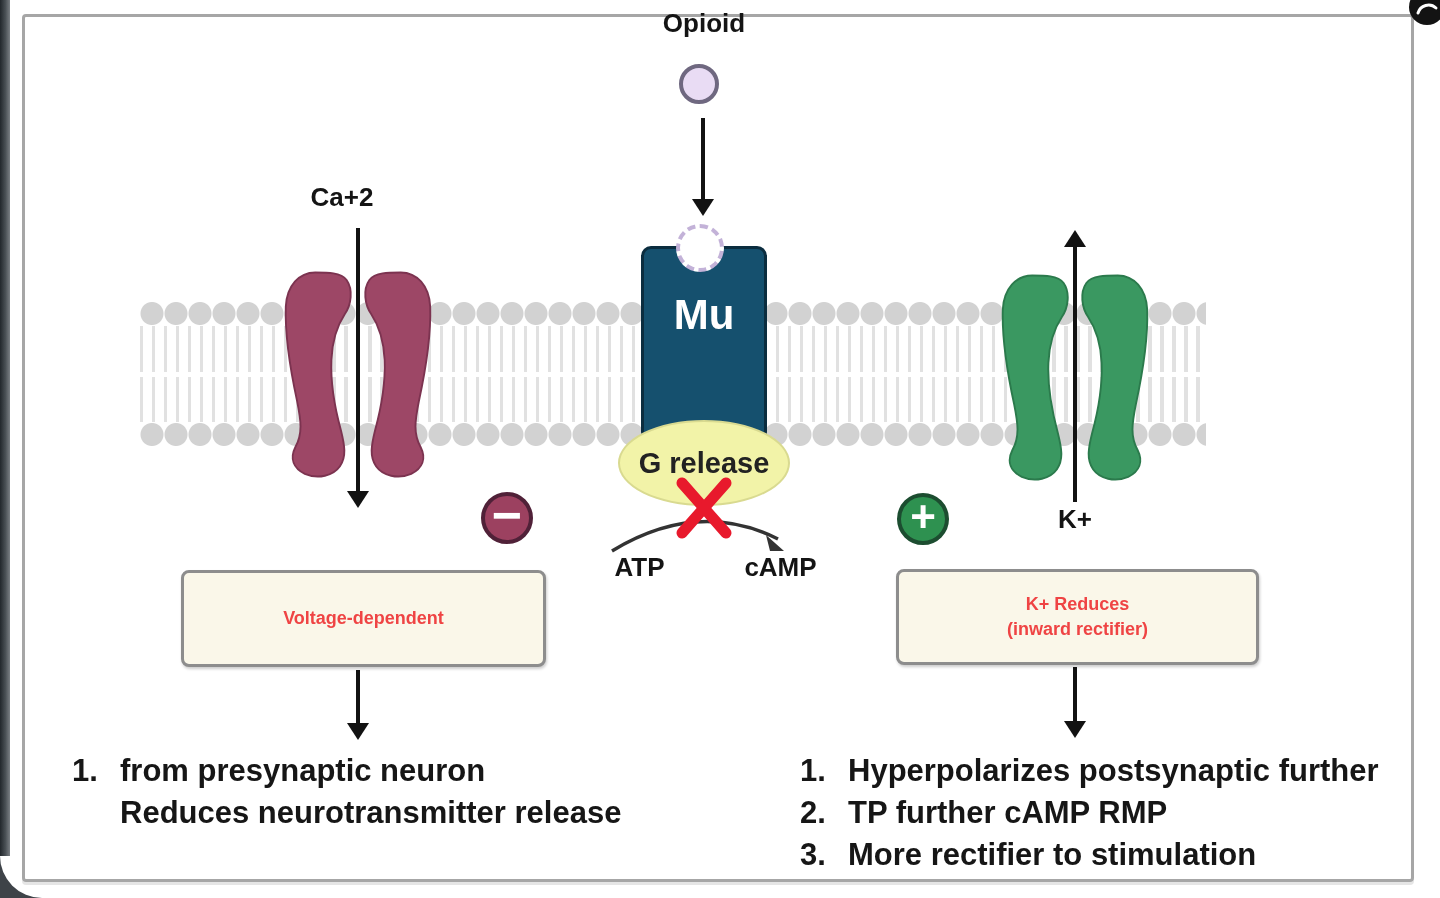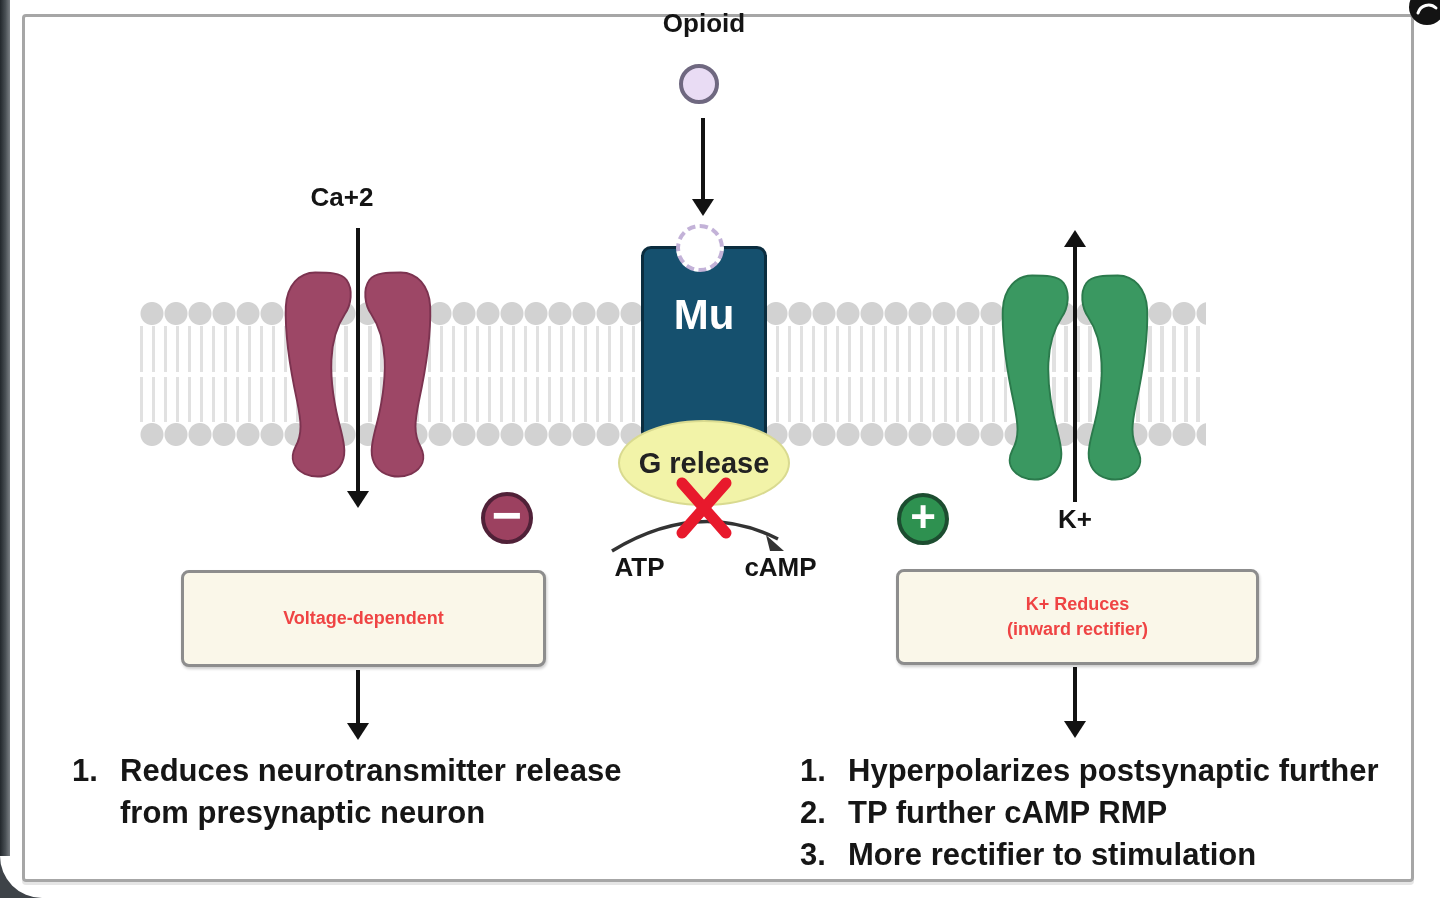--- a/index.html
+++ b/index.html
@@ -189,22 +189,22 @@
   </div>
   <div class="varrow down" style="left:1064px; top:667px; height:71px;">
     <div class="shaft"></div>
       <div class="head"></div>
   </div>
 
   <div class="effects ca">
     <div class="row">
       <div class="num">1.</div>
       <div>
+        <div>from presynaptic neuron</div>
         <div>Reduces neurotransmitter release</div>
-        <div>from presynaptic neuron</div>
       </div>
     </div>
   </div>
   <div class="effects k">
     <div class="row">
       <div class="num">1.</div>
       <div>Hyperpolarizes postsynaptic further</div>
     </div>
     <div class="row">
       <div class="num">2.</div>

